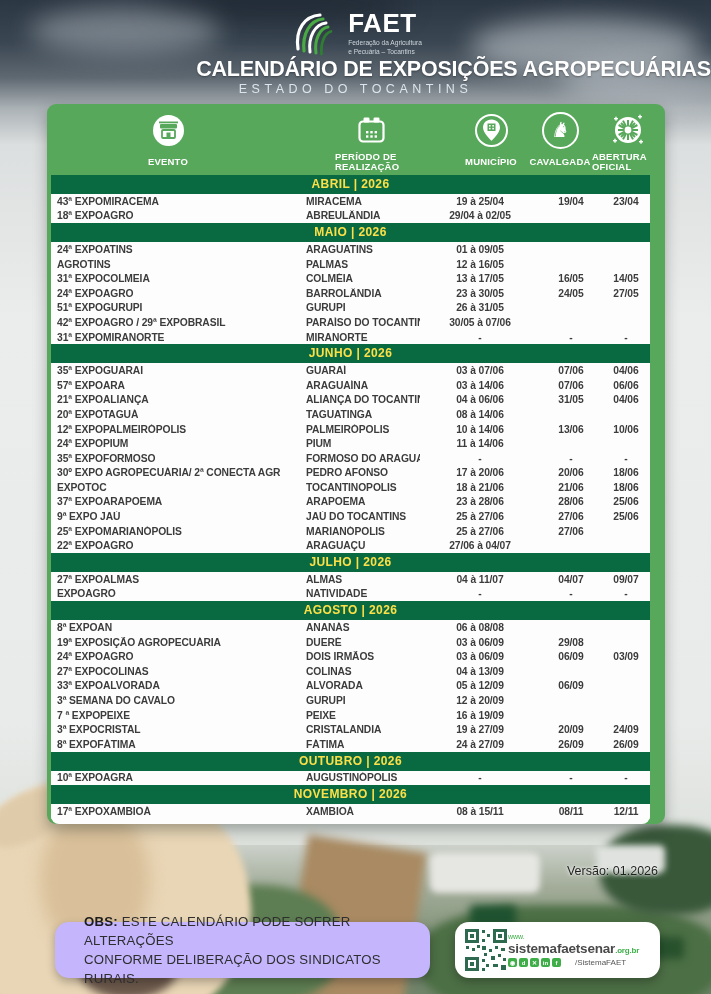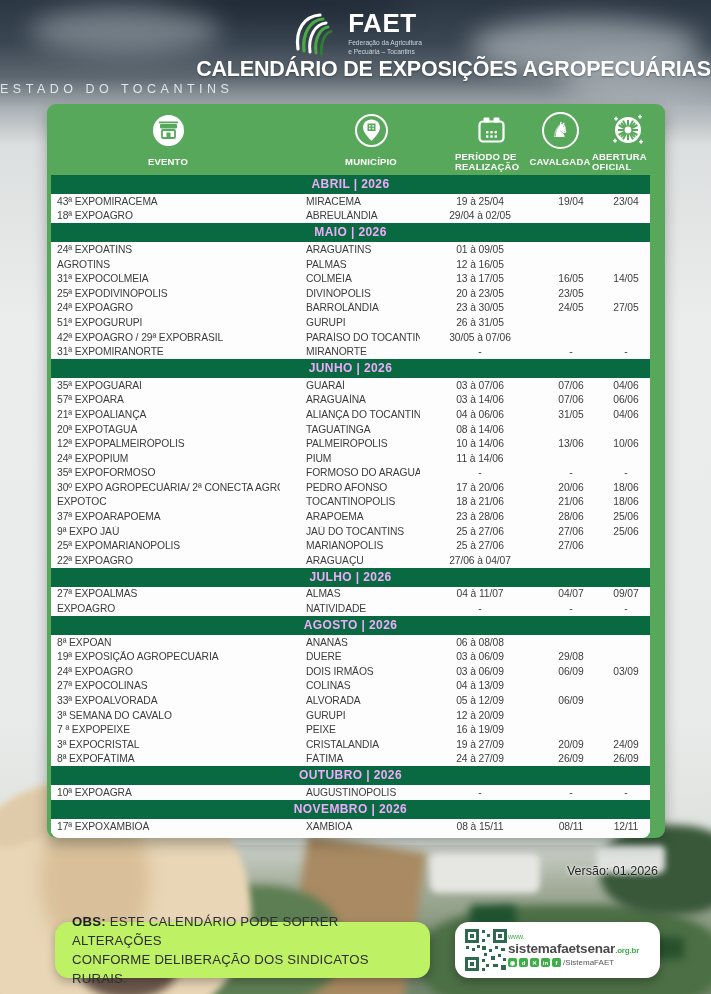--- a/index.html
+++ b/index.html
@@ -32,59 +32,59 @@
   .cow-nose{left:78px;top:92px;width:100px;height:62px;background:#6b584b;border-radius:50%;filter:blur(4px);}
   .cow-ear{left:-18px;top:-50px;width:90px;height:46px;background:#dfcbaa;border-radius:50%;transform:rotate(-28deg);filter:blur(3px);}
   
   .logo-row{position:absolute;top:9px;left:0;width:711px;display:flex;justify-content:center;align-items:center;gap:9px;}
   .logo-mark{width:50px;height:48px;}
   .logo-text-block{display:flex;flex-direction:column;line-height:1;}
   .logo-name{color:#ffffff;font-size:26px;font-weight:bold;letter-spacing:.5px;}
   .logo-sub{color:#cdd6dd;font-size:6.6px;line-height:1.25;margin-top:3px;}
   .page-title{position:absolute;top:57px;left:0;width:711px;text-align:right;color:#ffffff;
     font-size:21.5px;font-weight:bold;letter-spacing:-.2px;text-shadow:0 1px 2px rgba(0,0,0,.35);}
-  .page-subtitle{position:absolute;top:82px;left:0;width:711px;color:#dde5ec;
+  .page-subtitle{position:absolute;top:82px;left:0;width:711px;text-align:center;color:#dde5ec;
     font-size:12.5px;letter-spacing:4.5px;}
   
   .card{position:absolute;left:47px;top:104px;width:618px;background:#58a85b;border-radius:9px;
     box-shadow:0 6px 14px rgba(30,40,35,.35);}
   .col-header{display:grid;grid-template-columns:242px 164px 76px 62px 1fr;padding-top:7px;}
   .col-cell{display:flex;flex-direction:column;align-items:center;}
   .icon-box{height:38px;display:flex;align-items:center;justify-content:center;}
   .col-label{height:26px;display:flex;align-items:center;justify-content:center;
     color:#ffffff;font-weight:bold;font-size:9.5px;line-height:1.1;letter-spacing:.2px;}
   .col-label.narrow{width:72px;}
   .horse-circle{width:33px;height:33px;border:2px solid #fff;border-radius:50%;display:flex;align-items:center;justify-content:center;}
   .horse-glyph{color:#fff;font-size:21px;line-height:1;transform:scaleX(-1) translateY(-1px);}
   .white-wrap{margin:0 15px 0 4px;background:#fdfdfd;border-radius:0 0 8px 8px;padding-bottom:5px;overflow:hidden;}
-  .month-band{height:19px;line-height:19px;background:#096a42;color:#f0abfc;text-align:center;
+  .month-band{height:19px;line-height:19px;background:#096a42;color:#fde047;text-align:center;
     font-weight:bold;font-size:12px;letter-spacing:.4px;}
   .row{height:14.6px;display:grid;grid-template-columns:229px 140px 120px 62px 1fr;align-items:center;
-    font-size:10.3px;color:#3c3c3c;letter-spacing:-.1px;background:#fdfdfd;}
+    font-size:10.3px;color:#3c3c3c;letter-spacing:-.1px;background:#fdfdfd;font-weight:bold;}
   .cell-evento{padding-left:6px;white-space:nowrap;overflow:hidden;}
   .cell-municipio{padding-left:6px;white-space:nowrap;overflow:hidden;margin-left:20px;}
   .cell-periodo,.cell-cavalgada,.cell-abertura{text-align:center;white-space:nowrap;}
   
   .versao{position:absolute;top:864px;right:53px;font-size:12.5px;color:#1f1f1f;
     text-shadow:0 0 5px rgba(255,255,255,.9),0 0 2px rgba(255,255,255,.9);}
-  .obs-box{position:absolute;left:55px;top:922px;width:375px;height:56px;background:#bef264;border-radius:14px;
-    box-shadow:0 4px 10px rgba(0,0,0,.28);display:flex;align-items:center;padding:0 17px;box-sizing:border-box;}
+  .obs-box{position:absolute;left:55px;top:922px;width:375px;height:56px;background:#c4b5fd;border-radius:14px;
+    box-shadow:0 4px 10px rgba(0,0,0,.28);display:flex;align-items:center;padding:0 29px;box-sizing:border-box;}
   .obs-text{font-size:13.2px;color:#2e2e2e;line-height:1.45;letter-spacing:.2px;}
   .obs-text b{color:#1c1c1c;}
   .site-box{position:absolute;left:455px;top:922px;width:205px;height:56px;background:#ffffff;border-radius:14px;
     box-shadow:0 4px 10px rgba(0,0,0,.28);display:flex;align-items:center;padding:0 9px;box-sizing:border-box;}
   .qr{flex:0 0 auto;}
   .site-text{display:flex;flex-direction:column;line-height:1;}
   .site-www{font-size:7px;color:#3fae49;margin-bottom:2px;}
   .site-domain{font-size:13.5px;font-weight:bold;color:#4a4a4a;letter-spacing:-.2px;white-space:nowrap;}
   .site-tld{font-size:8px;color:#3fae49;font-weight:bold;}
   .site-social{display:flex;align-items:center;gap:2px;margin-top:3px;}
   .chip{width:9px;height:9px;background:#3fae49;border-radius:2px;color:#fff;font-size:6px;font-weight:bold;
     display:inline-flex;align-items:center;justify-content:center;overflow:hidden;}
-  .handle{font-size:8px;color:#555;margin-left:0;}
+  .handle{font-size:8px;color:#555;margin-left:12px;}
 </style>
 </head>
 <body>
 
 <div class="cloud c4"></div>
 <div class="cloud c1"></div>
 <div class="cloud c2"></div>
 <div class="cloud c3"></div>
 
 <div class="photo-strip">
@@ -132,46 +132,46 @@
           <rect x="11" y="17" width="13" height="8" rx="1" fill="none" stroke="#58a85b" stroke-width="1.8"></rect>
           <rect x="15.5" y="19.5" width="4" height="5.5" fill="#58a85b"></rect>
           <rect x="8" y="8.5" width="19" height="1.8" fill="#58a85b"></rect>
         </svg>
       </div>
       <div class="col-label">EVENTO</div>
     </div>
     <div class="col-cell">
       <div class="icon-box">
         <svg width="35" height="35" viewBox="0 0 35 35">
-          <circle cx="17.5" cy="17.5" r="15.5" fill="none" stroke="#ffffff" stroke-width="2"></circle>
-          <path d="M17.5 6.5 c5.2 0 8.5 3.6 8.5 8.2 c0 5.2 -8.5 13 -8.5 13 c0 0 -8.5 -7.8 -8.5 -13 c0 -4.6 3.3 -8.2 8.5 -8.2 z" fill="#ffffff"></path>
-          <rect x="13.5" y="10.5" width="8" height="7.5" fill="#58a85b"></rect>
-          <rect x="15" y="12" width="1.6" height="1.6" fill="#ffffff"></rect>
-          <rect x="18.3" y="12" width="1.6" height="1.6" fill="#ffffff"></rect>
-          <rect x="15" y="14.8" width="1.6" height="1.6" fill="#ffffff"></rect>
-          <rect x="18.3" y="14.8" width="1.6" height="1.6" fill="#ffffff"></rect>
-        </svg>
-      </div>
-      <div class="col-label">MUNICÍPIO</div>
-    </div>
-    <div class="col-cell">
-      <div class="icon-box">
-        <svg width="35" height="35" viewBox="0 0 35 35">
           <rect x="5.5" y="8.5" width="24" height="20" rx="3.5" fill="none" stroke="#ffffff" stroke-width="2.2"></rect>
           <rect x="9.5" y="4.5" width="6" height="5" rx="1.2" fill="#ffffff"></rect>
           <rect x="19.5" y="4.5" width="6" height="5" rx="1.2" fill="#ffffff"></rect>
           <rect x="12" y="18" width="2.4" height="2.4" fill="#ffffff"></rect>
           <rect x="16.3" y="18" width="2.4" height="2.4" fill="#ffffff"></rect>
           <rect x="20.6" y="18" width="2.4" height="2.4" fill="#ffffff"></rect>
           <rect x="12" y="22.3" width="2.4" height="2.4" fill="#ffffff"></rect>
           <rect x="16.3" y="22.3" width="2.4" height="2.4" fill="#ffffff"></rect>
           <rect x="20.6" y="22.3" width="2.4" height="2.4" fill="#ffffff"></rect>
         </svg>
       </div>
       <div class="col-label narrow">PERÍODO DE REALIZAÇÃO</div>
+    </div>
+    <div class="col-cell">
+      <div class="icon-box">
+        <svg width="35" height="35" viewBox="0 0 35 35">
+          <circle cx="17.5" cy="17.5" r="15.5" fill="none" stroke="#ffffff" stroke-width="2"></circle>
+          <path d="M17.5 6.5 c5.2 0 8.5 3.6 8.5 8.2 c0 5.2 -8.5 13 -8.5 13 c0 0 -8.5 -7.8 -8.5 -13 c0 -4.6 3.3 -8.2 8.5 -8.2 z" fill="#ffffff"></path>
+          <rect x="13.5" y="10.5" width="8" height="7.5" fill="#58a85b"></rect>
+          <rect x="15" y="12" width="1.6" height="1.6" fill="#ffffff"></rect>
+          <rect x="18.3" y="12" width="1.6" height="1.6" fill="#ffffff"></rect>
+          <rect x="15" y="14.8" width="1.6" height="1.6" fill="#ffffff"></rect>
+          <rect x="18.3" y="14.8" width="1.6" height="1.6" fill="#ffffff"></rect>
+        </svg>
+      </div>
+      <div class="col-label">MUNICÍPIO</div>
     </div>
     <div class="col-cell">
       <div class="icon-box">
         <div class="horse-circle">
             <span class="horse-glyph">♞</span>
           </div>
       </div>
       <div class="col-label">CAVALGADA</div>
     </div>
     <div class="col-cell">
@@ -234,27 +234,20 @@
         <div class="cell-periodo">12 à 16/05</div>
         <div class="cell-cavalgada"></div>
         <div class="cell-abertura"></div>
       </div>
       <div class="row">
         <div class="cell-evento">31ª EXPOCOLMEIA</div>
         <div class="cell-municipio">COLMÉIA</div>
         <div class="cell-periodo">13 à 17/05</div>
         <div class="cell-cavalgada">16/05</div>
         <div class="cell-abertura">14/05</div>
-      </div>
-      <div class="row">
-        <div class="cell-evento">25ª EXPODIVINÓPOLIS</div>
-        <div class="cell-municipio">DIVINÓPOLIS</div>
-        <div class="cell-periodo">20 à 23/05</div>
-        <div class="cell-cavalgada">23/05</div>
-        <div class="cell-abertura"></div>
       </div>
       <div class="row">
         <div class="cell-evento">24ª EXPOAGRO</div>
         <div class="cell-municipio">BARROLÂNDIA</div>
         <div class="cell-periodo">23 à 30/05</div>
         <div class="cell-cavalgada">24/05</div>
         <div class="cell-abertura">27/05</div>
       </div>
       <div class="row">
         <div class="cell-evento">51ª EXPOGURUPI</div>

